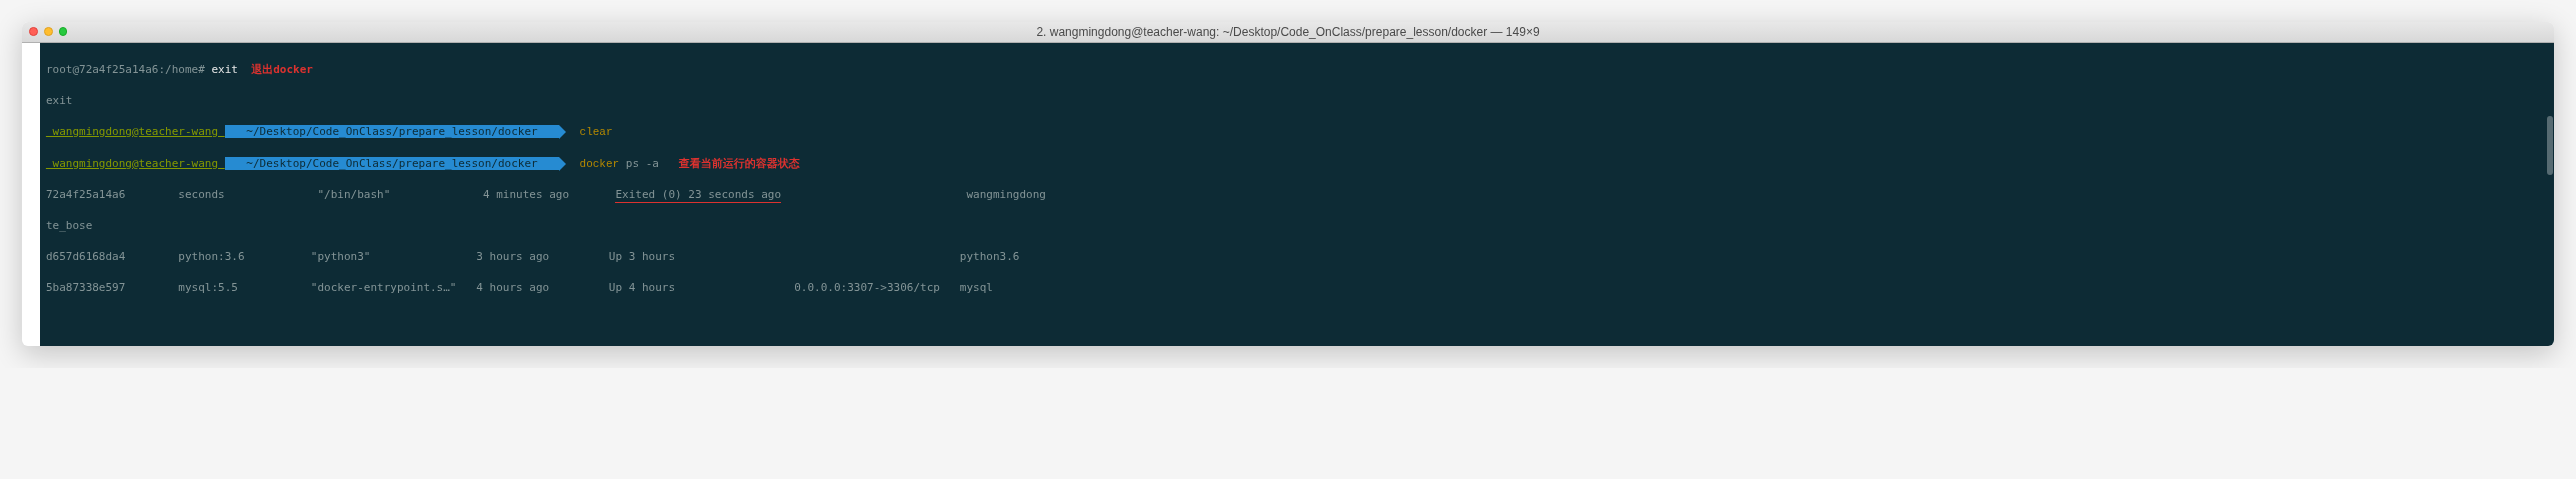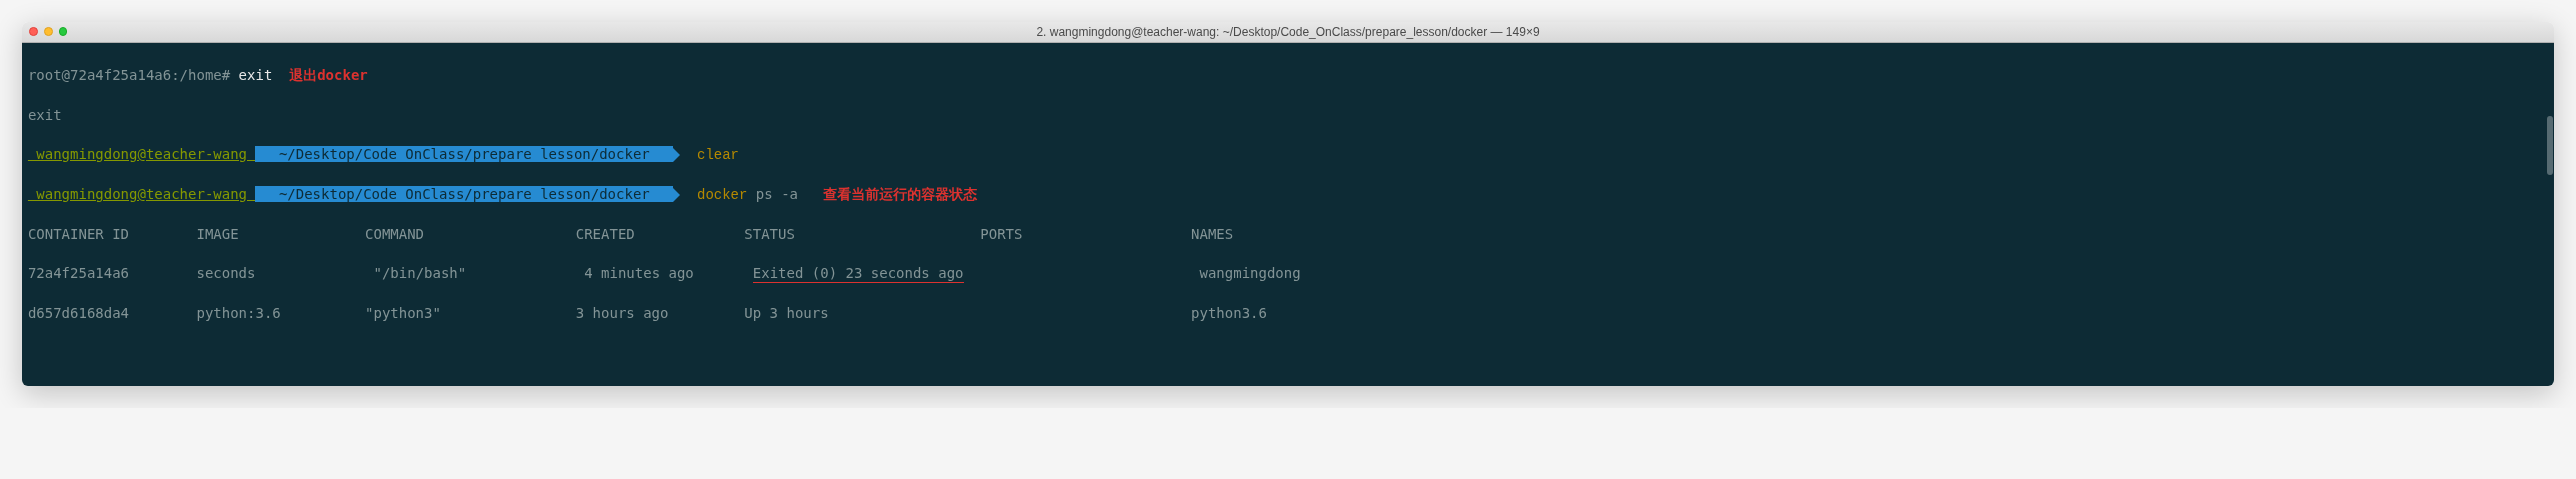--- a/index.html
+++ b/index.html
@@ -45,26 +45,27 @@
       left: 50%;
       transform: translateX(-50%);
       font-size: 12px;
       color: #4a4a4a;
       text-align: center;
     }
     .terminal-body {
       background: #0d2b35;
       padding: 4.4px 5.9px;
       font-family: "Menlo", "Monaco", "Consolas", monospace;
-      font-size: 14px;
+      font-size: 11px;
       line-height: 1.4;
       color: #839496;
       white-space: pre;
       overflow-x: auto;
       position: relative;
+      margin-left: 18px;
     }
     .line {
       display: block;
       white-space: pre;
     }
     .prompt-root { color: #839496; }
     .cmd-white { color: #e8e8e8; }
     .anno-red { color: #dc322f; font-weight: bold; }
     .user-green { color: #859900; text-decoration: underline; }
     .path-segment {
@@ -109,19 +110,20 @@
       <div class="traffic-light tl-min"></div>
       <div class="traffic-light tl-max"></div>
     </div>
     <div class="window-title">2. wangmingdong@teacher-wang: ~/Desktop/Code_OnClass/prepare_lesson/docker — 149×9</div>
   </div>
   <div class="terminal-body">
 <span class="line"><span class="prompt-root">root@72a4f25a14a6:/home# </span><span class="cmd-white">exit</span><span class="anno-red">  退出docker</span></span>
 <span class="line"><span>exit</span></span>
 <span class="line"><span class="user-green"> wangmingdong@teacher-wang </span><span class="path-segment"> ~/Desktop/Code_OnClass/prepare_lesson/docker </span><span class="path-arrow-after"></span><span class="cmd-yellow">  clear</span></span>
 <span class="line"><span class="user-green"> wangmingdong@teacher-wang </span><span class="path-segment"> ~/Desktop/Code_OnClass/prepare_lesson/docker </span><span class="path-arrow-after"></span><span class="cmd-yellow">  docker</span><span class="cmd-gray"> ps -a</span><span class="anno-red">   查看当前运行的容器状态</span></span>
-<span class="line header-row">CONTAINER ID        IMAGE               COMMAND                  CREATED             STATUS                      PORTS                    NAMES</span>
 <span class="line"><span>72a4f25a14a6        </span><span>seconds              </span><span>"/bin/bash"              </span><span>4 minutes ago       </span><span class="underline-red">Exited (0) 23 seconds ago</span><span>                            </span><span>wangmingdong</span></span>
+<span class="line">te_bose</span>
 <span class="line">d657d6168da4        python:3.6          "python3"                3 hours ago         Up 3 hours                                           python3.6</span>
+<span class="line">5ba87338e597        mysql:5.5           "docker-entrypoint.s…"   4 hours ago         Up 4 hours                  0.0.0.0:3307-&gt;3306/tcp   mysql</span>
     <div class="scrollbar"></div>
   </div>
 </div>
 
 
 </body></html>

